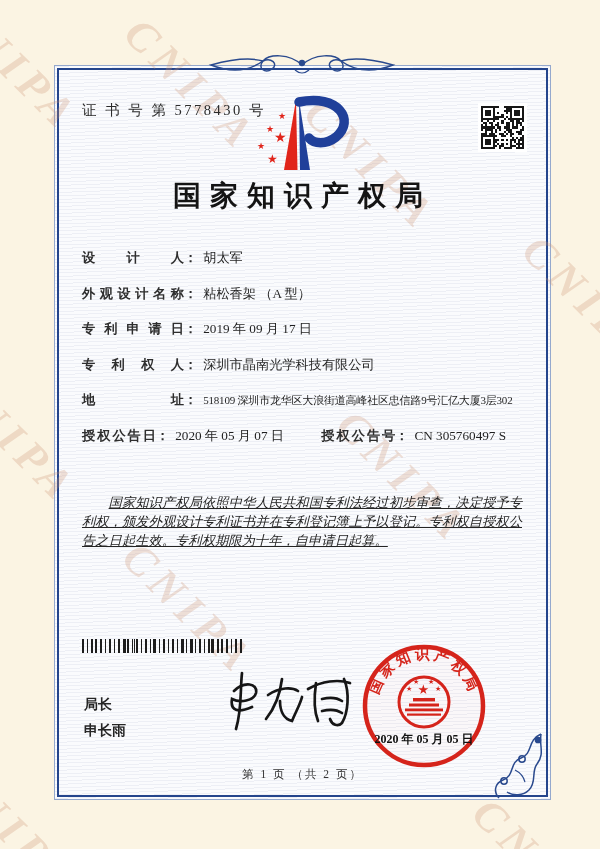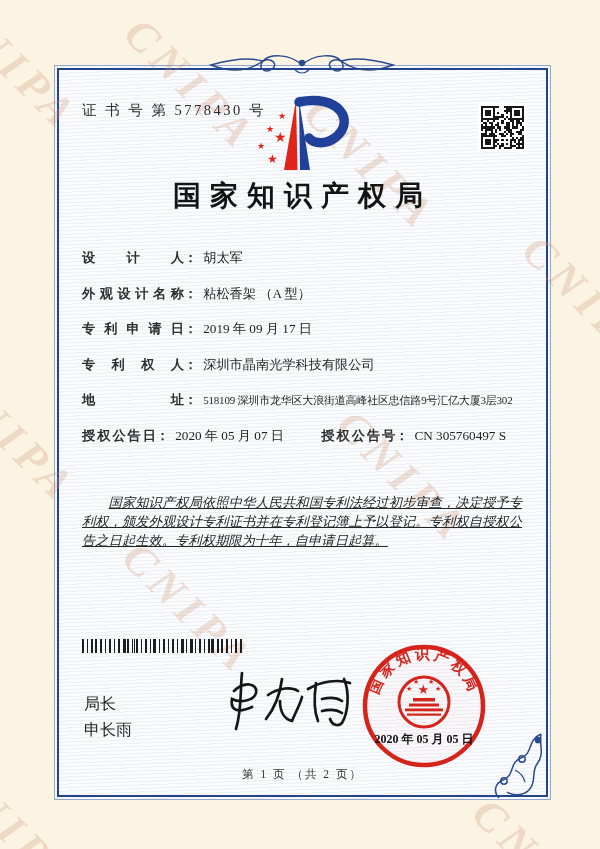--- a/index.html
+++ b/index.html
@@ -90,21 +90,21 @@
   .paras p{margin:0;text-indent:2em;}
   .barcode{
     position:absolute;left:28px;top:574px;width:160px;height:14px;
     background-image:
       repeating-linear-gradient(90deg,#1d1d1d 0 2px,transparent 2px 5px,#1d1d1d 5px 6px,transparent 6px 9px),
       repeating-linear-gradient(90deg,transparent 0 13px,#1d1d1d 13px 15px,transparent 15px 23px,#1d1d1d 23px 24px,transparent 24px 29px);
   }
   .director{
     position:absolute;left:30px;top:626px;
     font-family:"Liberation Sans","DejaVu Sans",sans-serif;
-    font-weight:400;font-size:16px;color:#262626;line-height:26px;
+    font-weight:700;font-size:14px;color:#262626;line-height:26px;
   }
   .signature{position:absolute;left:150px;top:600px;}
   .seal{position:absolute;left:306px;top:577px;}
   .page-number{
     position:absolute;left:0;top:702px;width:100%;
     text-align:center;font-size:11.5px;letter-spacing:2px;color:#333;
   }
   .footer-note{
     position:absolute;left:50%;top:808px;transform:translateX(-50%);
     background:#fffdf6;

